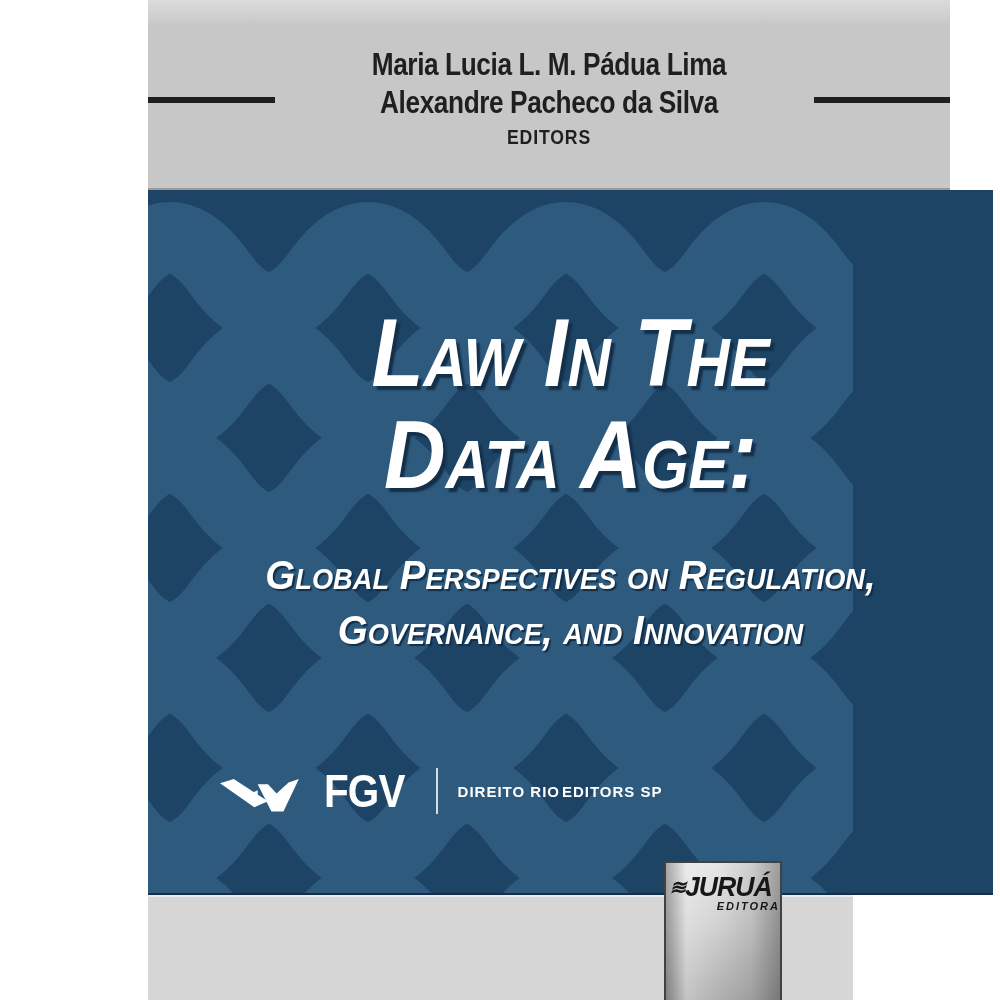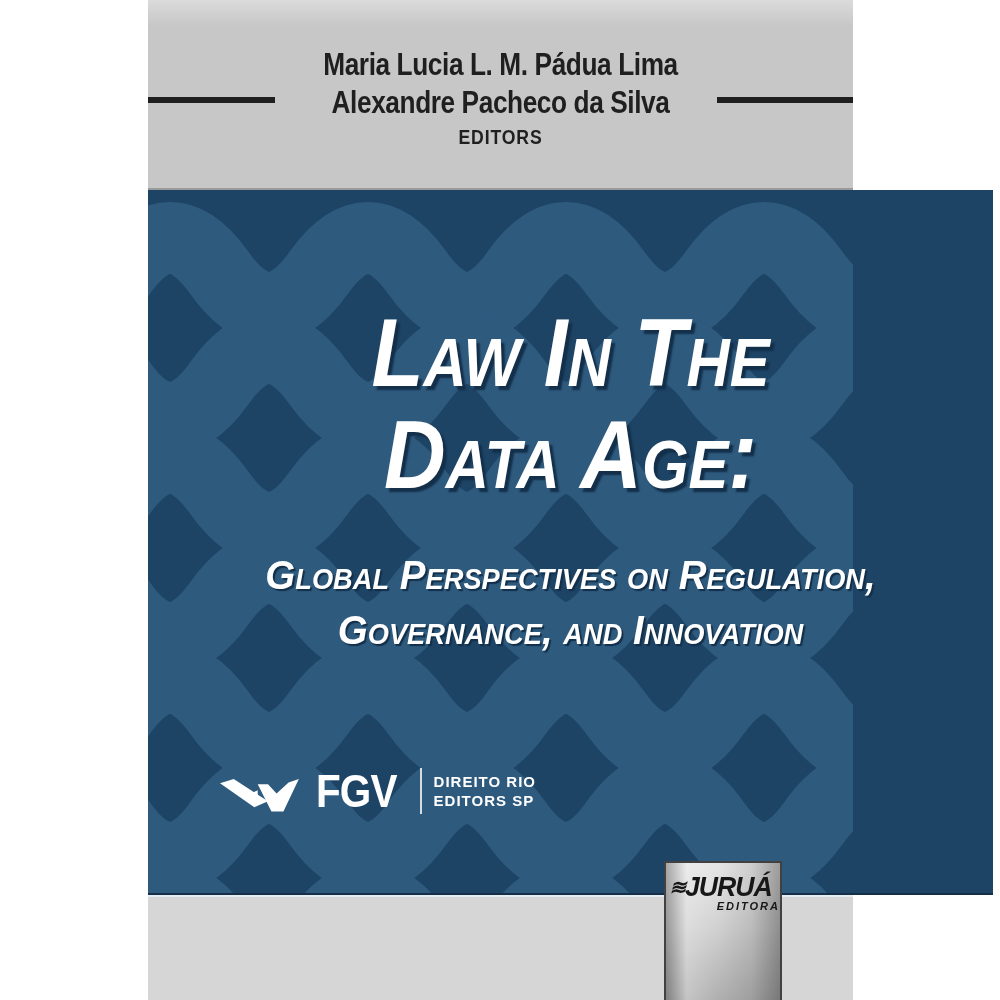--- a/index.html
+++ b/index.html
@@ -4,21 +4,21 @@
 <style>
   html,body{margin:0;padding:0;background:#ffffff;}
   .stage{
     position:relative;width:1000px;height:1000px;background:var(--page-bg,#ffffff);
     overflow:hidden;font-family:"Liberation Sans",sans-serif;
   }
   .cover{position:absolute;left:148px;top:0;width:705px;height:1000px;}
 
   
   .band-top{
-    position:absolute;left:0;top:0;width:705px;height:188px;
+    position:absolute;left:0;top:0;width:802px;height:188px;
     background:linear-gradient(180deg,var(--band-top-light) 0%,var(--band-top) 14%,var(--band-top) 100%);
     border-bottom:2px solid #9a9a9a;
   }
   .editor-block{position:absolute;left:0;top:0;width:100%;text-align:center;color:var(--rule);}
   .editor-line{
     position:absolute;left:0;width:100%;font-weight:700;font-size:32px;
     letter-spacing:-0.5px;transform:scaleX(0.82);transform-origin:center;white-space:nowrap;
   }
   .editor-line.l1{top:46px;}
   .editor-line.l2{top:84px;}
@@ -49,30 +49,30 @@
     position:absolute;left:0;top:358px;width:100%;text-align:center;
     font-style:italic;font-weight:700;font-variant:small-caps;
     font-size:41px;line-height:55px;color:var(--title-text);
     transform:scaleX(0.94);transform-origin:center;white-space:nowrap;
     text-shadow:2px 2px 1px var(--title-shadow);
   }
 
   
   .fgv-row{
     position:absolute;left:60px;top:574px;height:54px;
-    display:flex;align-items:center;gap:12px;color:#ffffff;
+    display:flex;align-items:center;gap:20px;color:#ffffff;
   }
   .fgv-mark{display:block;}
   .fgv-mark polygon{fill:#ffffff;}
   .fgv-word{
     font-weight:700;font-size:46px;letter-spacing:-1px;line-height:1;
     transform:scaleX(0.88);transform-origin:left center;
   }
   .fgv-divider{width:2px;height:46px;background:#d6dde2;}
-  .fgv-schools{display:flex;flex-direction:column;justify-content:center;gap:2px;}
+  .fgv-schools{display:flex;flex-direction:row;justify-content:center;gap:2px;}
   .fgv-school{
     font-weight:700;font-size:15px;letter-spacing:1px;line-height:17px;white-space:nowrap;
   }
 
   
   .band-bottom{
     position:absolute;left:0;top:895px;width:705px;height:105px;
     background:var(--band-bottom);border-top:2px solid #e4edf3;box-sizing:border-box;
   }
 

